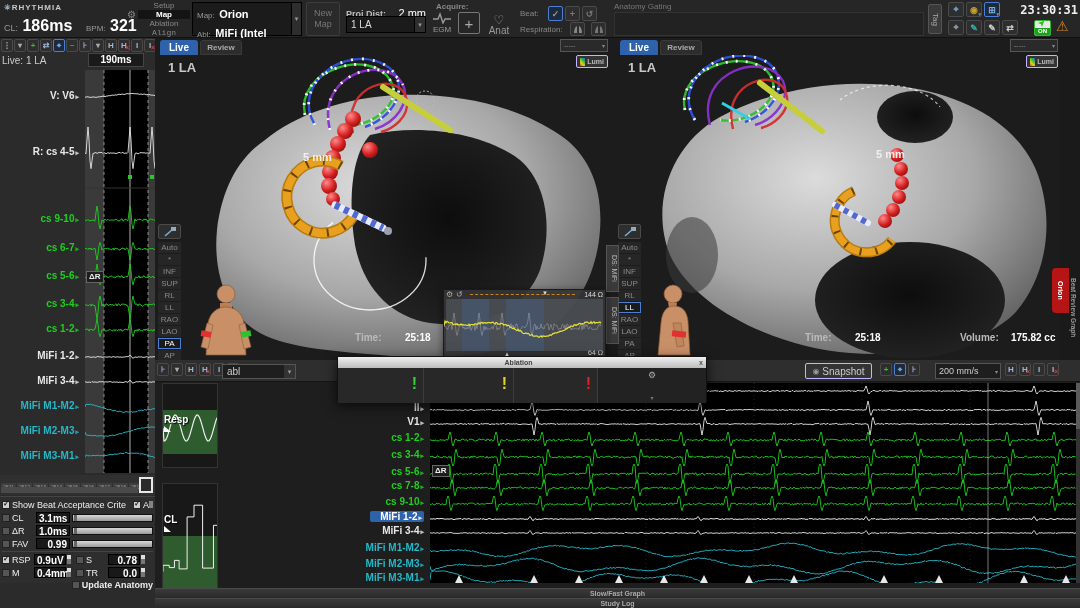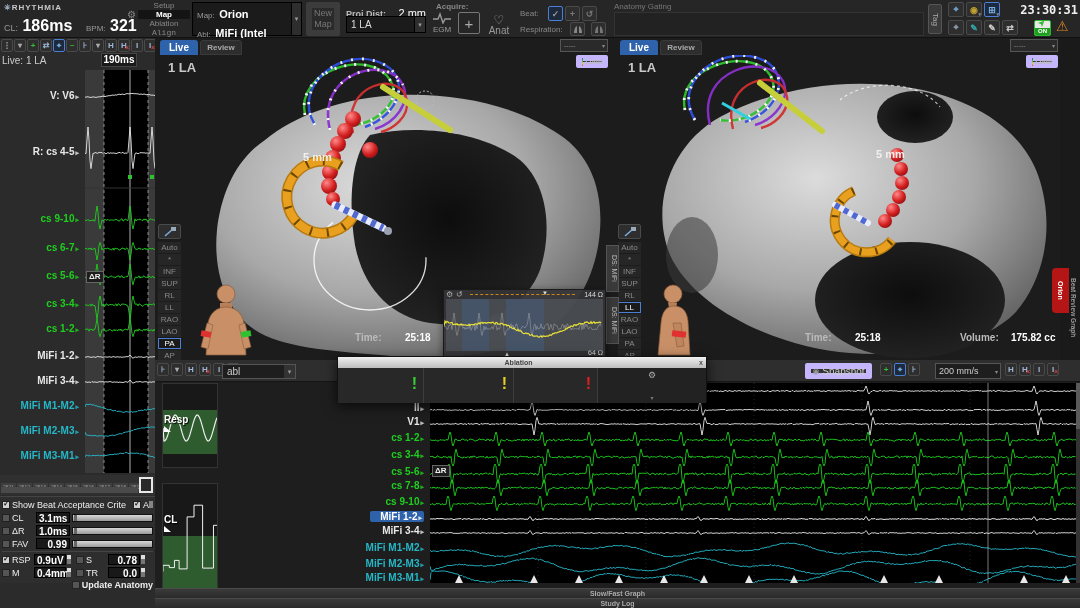--- a/index.html
+++ b/index.html
@@ -1,21 +1,21 @@
 <!DOCTYPE html>
 <html><head>
 <meta charset="utf-8">
 <style>
   html,body{margin:0;padding:0;background:#000;}
   *{box-sizing:border-box;}
   .app{position:relative;width:1080px;height:608px;background:#1c1c1c;overflow:hidden;
        font-family:"Liberation Sans",sans-serif;color:#ccc;-webkit-font-smoothing:antialiased;}
   .abs{position:absolute;}
   .mono{font-family:"DejaVu Sans Mono",monospace;}
-  .btn{background:#343434;border:6px solid #c4b5fd;border-radius:2px;color:#ccc;
+  .btn{background:#343434;border:1px solid #c4b5fd;border-radius:2px;color:#ccc;
        display:flex;align-items:center;justify-content:center;font-size:10px;}
   .ibtn{background:#2e2e2e;border:1px solid #4a4a4a;border-radius:2px;color:#9fb6d8;
         display:flex;align-items:center;justify-content:center;font-size:9px;font-weight:bold;}
   .ibtn.sel{border-color:#4a7fd4;background:#1d2a3d;}
   .tab{border-radius:3px 3px 0 0;display:flex;align-items:center;justify-content:center;font-weight:bold;}
   .tab.live{background:#2e62ab;color:#fff;font-size:10px;}
   .tab.review{background:#2d2d2d;color:#aaa;font-size:8px;border:1px solid #3a3a3a;}
   .orient{width:23px;height:11px;font-size:8px;color:#8a8a8a;background:#262626;
           display:flex;align-items:center;justify-content:center;margin-bottom:1px;border:1px solid transparent;}
   .orient.sel{color:#fff;border:1px solid #4a7fd4;background:#1a1a1a;}
@@ -182,21 +182,21 @@
         </div>
         <div class="ibtn" style="width: 12px; height: 13px; position: relative;">
           <span style="color: rgb(159, 182, 216); font-size: 8px; font-weight: bold;">I</span>
         </div>
         <div class="ibtn" style="width: 12px; height: 13px; position: relative;">
           <span style="color: rgb(159, 182, 216); font-size: 8px; font-weight: bold;">I</span>
           <span style="position: absolute; right: 0px; bottom: 0px; font-size: 7px; color: rgb(208, 64, 64); line-height: 6px;">×</span>
         </div>
       </div>
     <div class="abs" style="left:2px;top:17px;font-size:10px;color:#ccc;"><span>Live: 1 LA</span></div>
-    <div class="abs" style="left:101px;top:15px;width:36px;height:14px;background:#1a1a1a;border:1px solid #444;color:#fff;font-weight:bold;font-size:10px;text-align:center;line-height:12px;"><span>190ms</span></div>
+    <div class="abs" style="left:88px;top:15px;width:56px;height:14px;background:#1a1a1a;border:1px solid #444;color:#fff;font-weight:bold;font-size:10px;text-align:center;line-height:12px;"><span>190ms</span></div>
     <div class="abs" id="left-chan-labels" style="left:0;top:32px;width:85px;height:403px;">
         <div class="chanlab" style="top: 20px; color: rgb(232, 232, 232);"><span>V: V6</span><span class="arr" style="color: rgb(232, 232, 232); opacity: 0.8;">▸</span></div>
         <div class="chanlab" style="top: 76px; color: rgb(232, 232, 232);"><span>R: cs 4-5</span><span class="arr" style="color: rgb(232, 232, 232); opacity: 0.8;">▸</span></div>
         <div class="chanlab" style="top: 143px; color: rgb(30, 207, 30);"><span>cs 9-10</span><span class="arr" style="color: rgb(30, 207, 30); opacity: 0.8;">▸</span></div>
         <div class="chanlab" style="top: 172px; color: rgb(30, 207, 30);"><span>cs 6-7</span><span class="arr" style="color: rgb(30, 207, 30); opacity: 0.8;">▸</span></div>
         <div class="chanlab" style="top: 200px; color: rgb(30, 207, 30);"><span>cs 5-6</span><span class="arr" style="color: rgb(30, 207, 30); opacity: 0.8;">▸</span></div>
         <div class="chanlab" style="top: 228px; color: rgb(30, 207, 30);"><span>cs 3-4</span><span class="arr" style="color: rgb(30, 207, 30); opacity: 0.8;">▸</span></div>
         <div class="chanlab" style="top: 253px; color: rgb(30, 207, 30);"><span>cs 1-2</span><span class="arr" style="color: rgb(30, 207, 30); opacity: 0.8;">▸</span></div>
         <div class="chanlab" style="top: 280px; color: rgb(232, 232, 232);"><span>MiFi 1-2</span><span class="arr" style="color: rgb(232, 232, 232); opacity: 0.8;">▸</span></div>
         <div class="chanlab" style="top: 305px; color: rgb(232, 232, 232);"><span>MiFi 3-4</span><span class="arr" style="color: rgb(232, 232, 232); opacity: 0.8;">▸</span></div>

